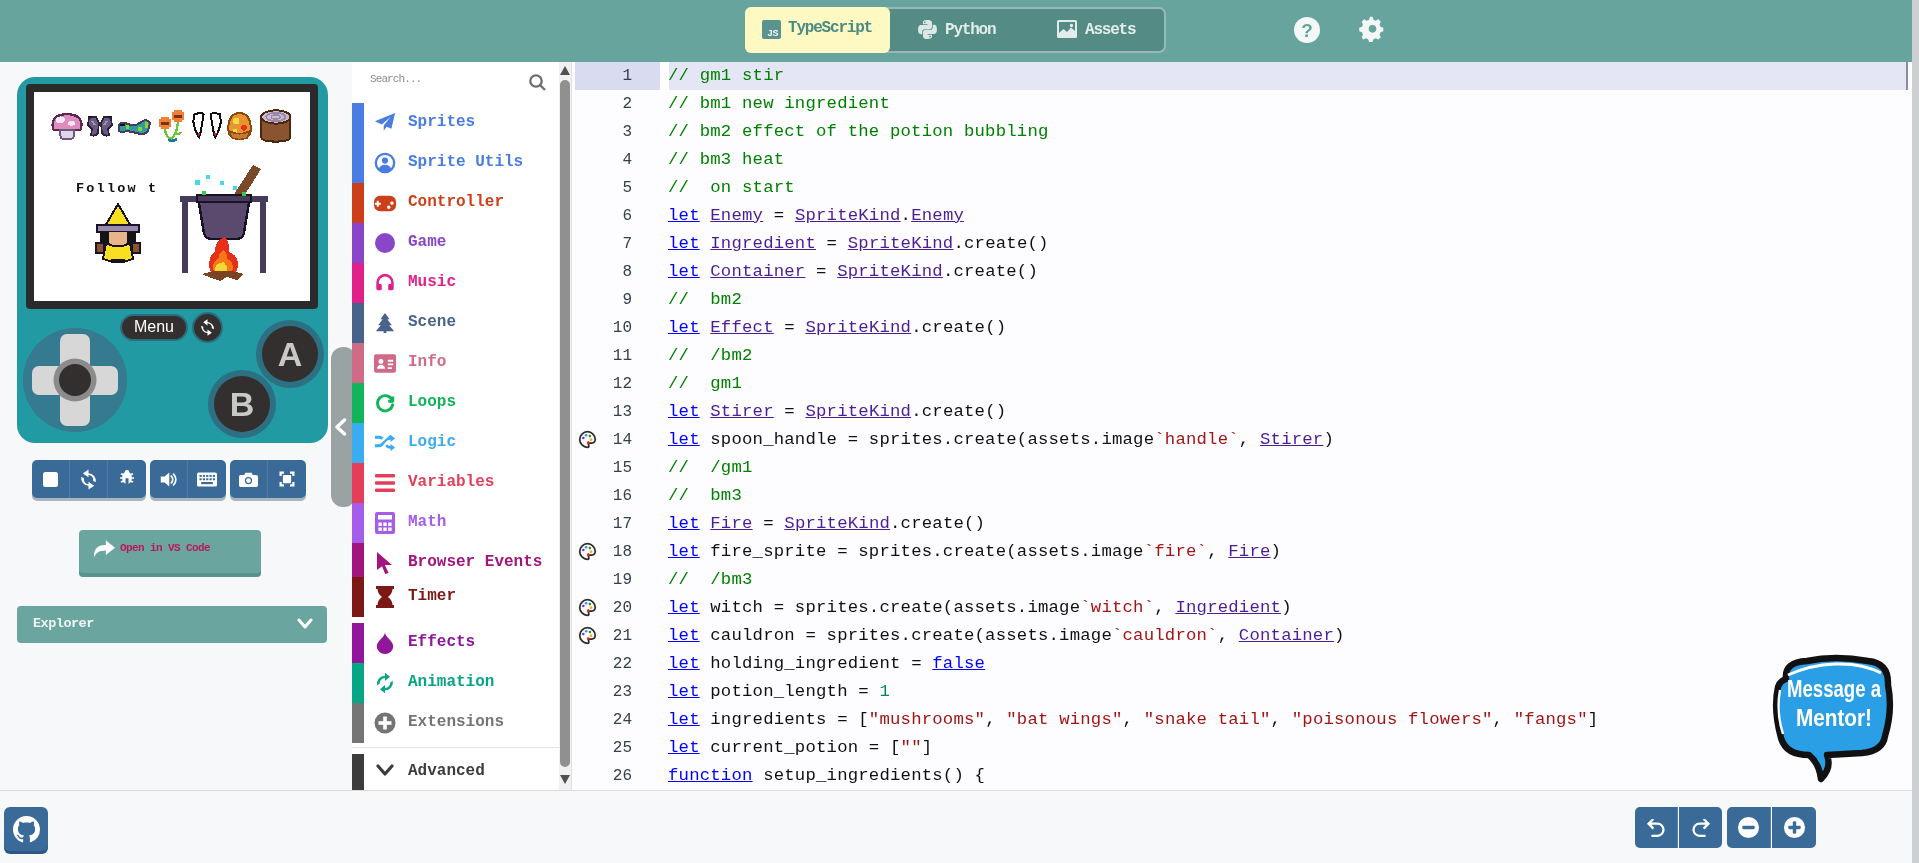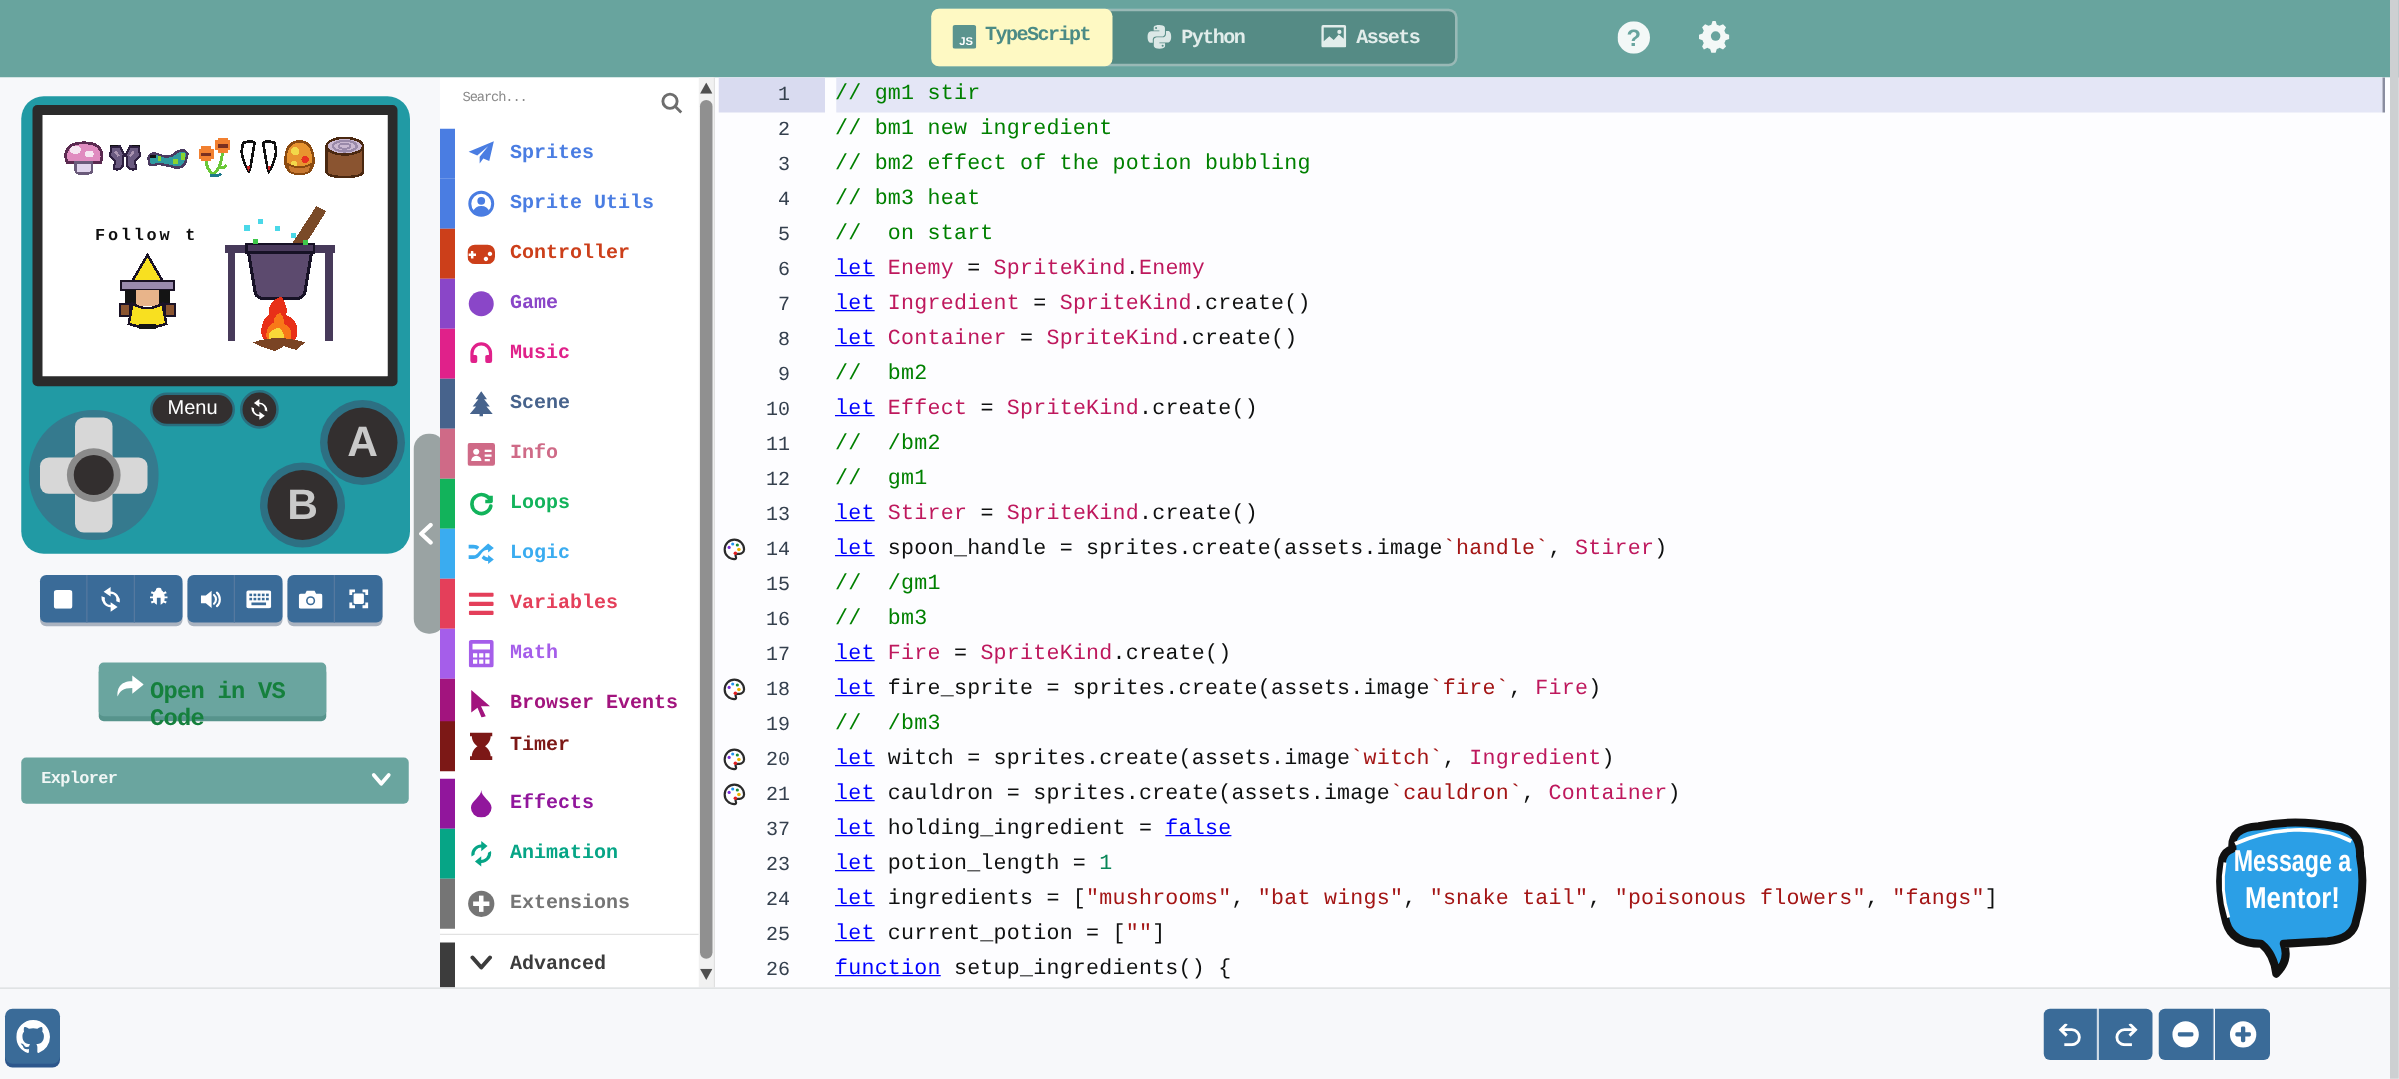--- a/index.html
+++ b/index.html
@@ -18,21 +18,21 @@
 .simbtn:last-child { border-right:none; }
 #toolbox { position:absolute; left:352px; top:62px; width:219px; height:728px; background:#fff; border-right:1px solid #e3e3e3; }
 .cat { position:absolute; left:0; width:219px; height:40px; }
 .catbar { position:absolute; left:0; top:0; width:12px; height:40px; }
 .caticon { position:absolute; left:22px; top:9px; width:22px; height:22px; display:flex; align-items:center; justify-content:center; }
 .catlbl { position:absolute; left:56px; top:10px; font-size:16px; font-weight:bold; letter-spacing:0; }
 #editor { position:absolute; left:571px; top:62px; width:1341px; height:728px; background:#fdfdff; border-left:1px solid #e0e0e0; }
 .cl { position:absolute; left:0; height:28px; width:1341px; font-size:17.3px; letter-spacing:0.2px; line-height:28px; white-space:pre; }
 .ln { position:absolute; width:60px; text-align:right; font-size:16px; line-height:28px; color:#35404e; }
 .glyph { position:absolute; left:6px; width:19px; height:19px; }
-.k { color:#0000ff;text-decoration:underline; } .t { color:#be185d; } .c { color:#008000; } .s { color:#a31515; } .n { color:#098658; } .d { color:#0f1010; }
+.k { color:#0000ff;text-decoration:underline; } .t { color:#4c1d95;text-decoration:underline; } .c { color:#008000; } .s { color:#a31515; } .n { color:#098658; } .d { color:#0f1010; }
 #bottombar { position:absolute; left:0; top:790px; width:1919px; height:73px; background:#f7f8fa; border-top:1px solid #d9dbdd; }
 .bbtn { background:#3a6b98; display:flex; align-items:center; justify-content:center; }
 #scrollpage { position:absolute; left:1912px; top:0; width:7px; height:863px; background:#cdd0d2; }
 </style>
 </head>
 <body>
 <div id="header">
   <div id="tabgroup">
     <div id="tab-ts">
       <svg class="abs" style="left:17px;top:13px" width="19" height="19" viewBox="0 0 19 19">
@@ -230,21 +230,21 @@
       <svg width="18" height="18" viewBox="0 0 24 24" fill="#fff">
         <path d="M2 2h6v3H5v3H2zM16 2h6v6h-3V5h-3zM2 16h3v3h3v3H2zM19 16h3v6h-6v-3h3z"></path>
         <rect x="6.5" y="6.5" width="11" height="11" rx="1.5"></rect>
       </svg>
     </div>
 </div>
 <div class="abs" style="left:79px;top:530px;width:182px;height:43px;background:#6aa59f;border-radius:4px;box-shadow:0 4px 0 #57948c;"></div>
 <svg class="abs" style="left:93px;top:540px" width="22" height="19" viewBox="0 0 24 20" fill="#fff">
     <path d="M14 0 L24 8 L14 16 V11 C6 11 3 14 1.2 18.5 C0.5 12 3 4.8 14 5z"></path>
   </svg>
-<div class="abs" style="left:120px;top:542px;width:130px;font-size:19px;font-weight:bold;letter-spacing:-0.6px;color:#15803d;">Open in VS Code</div>
+<div class="abs" style="left:120px;top:542px;width:130px;font-size:11px;font-weight:bold;letter-spacing:-0.6px;color:#be185d;">Open in VS Code</div>
 <div class="abs" style="left:17px;top:606px;width:310px;height:37px;background:#6aa59f;border-radius:4px;"></div>
 <div class="abs" style="left:33px;top:616px;font-size:13.5px;font-weight:bold;letter-spacing:-0.5px;color:#f0f6f5;">Explorer</div>
 <svg class="abs" style="left:297px;top:618px" width="16" height="12" viewBox="0 0 16 12" fill="none" stroke="#fff" stroke-width="3" stroke-linecap="round" stroke-linejoin="round">
     <path d="M2 2 L8 9 L14 2"></path>
   </svg>
 <div id="toolbox">
   <div class="abs" style="left:18px;top:11px;font-size:11px;letter-spacing:-0.9px;color:#8a8a8a;">Search...</div>
   <svg class="abs" style="left:176px;top:11px" width="19" height="19" viewBox="0 0 19 19" fill="none" stroke="#6d6d6d" stroke-width="2.3">
       <circle cx="8" cy="8" r="5.7"></circle>
       <line x1="12.2" y1="12.2" x2="17" y2="17"></line>
@@ -488,21 +488,21 @@
 <div class="glyph" style="top:564px;"><svg width="19" height="19" viewBox="0 0 24 24">
         <path d="M12 2.2 A9.8 9.8 0 1 0 12 21.8 c1.7 0 2.1-1.1 1.5-2.3 -0.8-1.5-0.1-3 1.8-3 h1.9 A4.8 4.8 0 0 0 21.8 12 9.8 9.8 0 0 0 12 2.2z" fill="#fff" stroke="#2b2b2b" stroke-width="2.2"></path>
         <circle cx="6.7" cy="10" r="1.6" fill="#7a2bd8"></circle>
         <circle cx="10.3" cy="6.6" r="1.6" fill="#2196f3"></circle>
         <circle cx="15" cy="7.6" r="1.6" fill="#1c8c3c"></circle>
         <circle cx="16.6" cy="12.2" r="1.8" fill="#f0b400"></circle>
         <circle cx="13" cy="16" r="1.8" fill="#e02020"></circle>
       </svg></div>
 <div class="ln" style="top:560px;">21</div>
 <div class="cl" style="top:560px;left:96px;"><span class="k">let</span><span class="d"> cauldron = sprites.create(assets.image</span><span class="s">`cauldron`</span><span class="d">, </span><span class="t">Container</span><span class="d">)</span></div>
-<div class="ln" style="top:588px;">37</div>
+<div class="ln" style="top:588px;">22</div>
 <div class="cl" style="top:588px;left:96px;"><span class="k">let</span><span class="d"> holding_ingredient = </span><span class="k">false</span></div>
 <div class="ln" style="top:616px;">23</div>
 <div class="cl" style="top:616px;left:96px;"><span class="k">let</span><span class="d"> potion_length = </span><span class="n">1</span></div>
 <div class="ln" style="top:644px;">24</div>
 <div class="cl" style="top:644px;left:96px;"><span class="k">let</span><span class="d"> ingredients = [</span><span class="s">"mushrooms"</span><span class="d">, </span><span class="s">"bat wings"</span><span class="d">, </span><span class="s">"snake tail"</span><span class="d">, </span><span class="s">"poisonous flowers"</span><span class="d">, </span><span class="s">"fangs"</span><span class="d">]</span></div>
 <div class="ln" style="top:672px;">25</div>
 <div class="cl" style="top:672px;left:96px;"><span class="k">let</span><span class="d"> current_potion = [</span><span class="s">""</span><span class="d">]</span></div>
 <div class="ln" style="top:700px;">26</div>
 <div class="cl" style="top:700px;left:96px;"><span class="k">function</span><span class="d"> setup_ingredients() {</span></div>
 </div>

